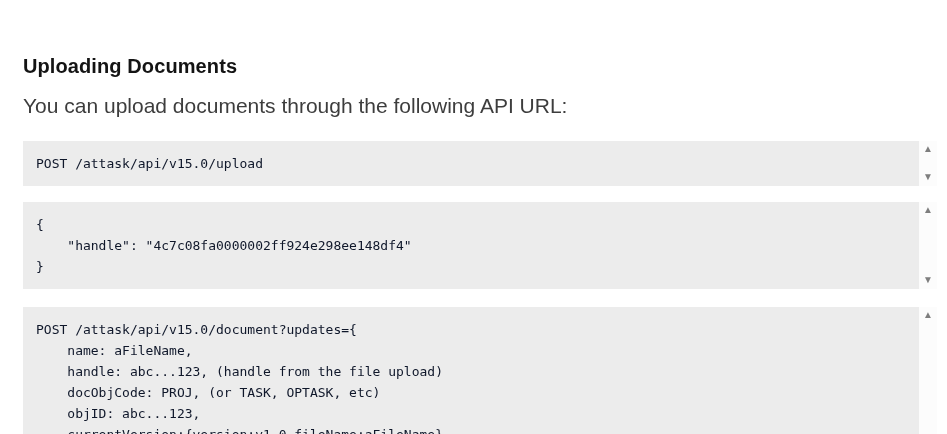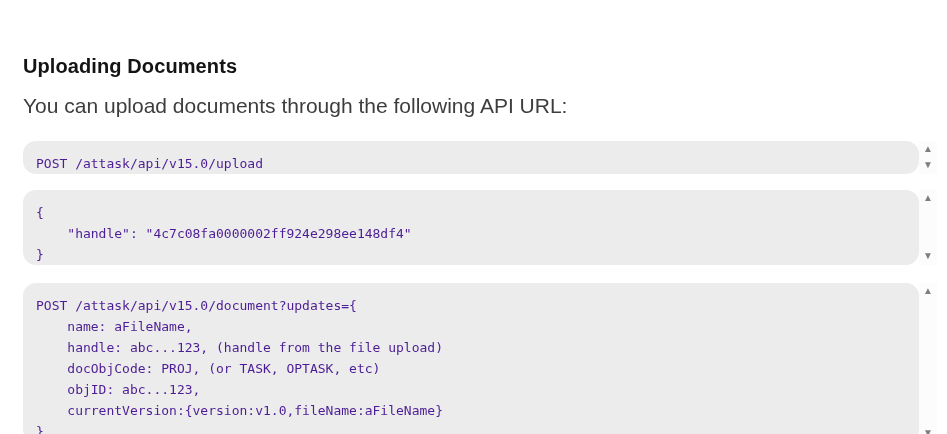--- a/index.html
+++ b/index.html
@@ -36,28 +36,27 @@
     align-items: stretch;
     width: 914px;
   }
   .codeblock.first  { margin-top: 25px; }
   .codeblock.second { margin-top: 16px; }
   .codeblock.third  { margin-top: 18px; }
   .codeblock pre {
     flex: 1 1 auto;
     margin: 0;
     background: #ececec;
-    color: #4c1d95;
+    color: #0f172a;
     font-family: "DejaVu Sans Mono", "Liberation Mono", monospace;
     font-size: 13px;
     line-height: 21px;
-    padding: 12px 13px 0 13px;
+    padding: 12px 13px 12px 13px;
     white-space: pre;
     overflow: hidden;
-    border-radius: 13px;
   }
   .scrollbar {
     flex: 0 0 18px;
     width: 18px;
     background: #fcfcfc;
     display: flex;
     flex-direction: column;
     justify-content: space-between;
     align-items: center;
     padding: 3px 0 4px 0;

